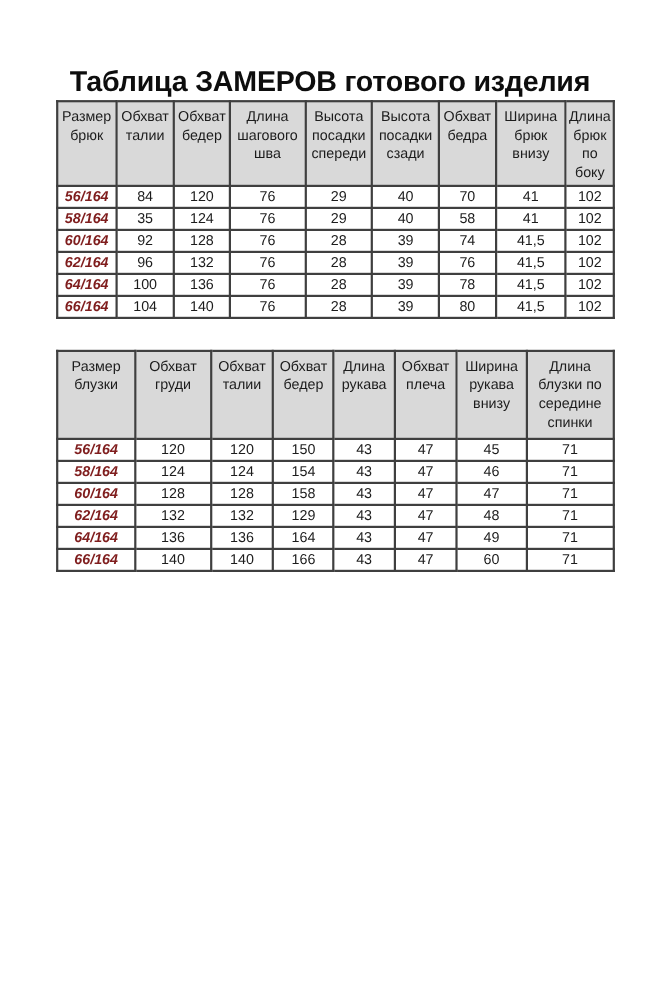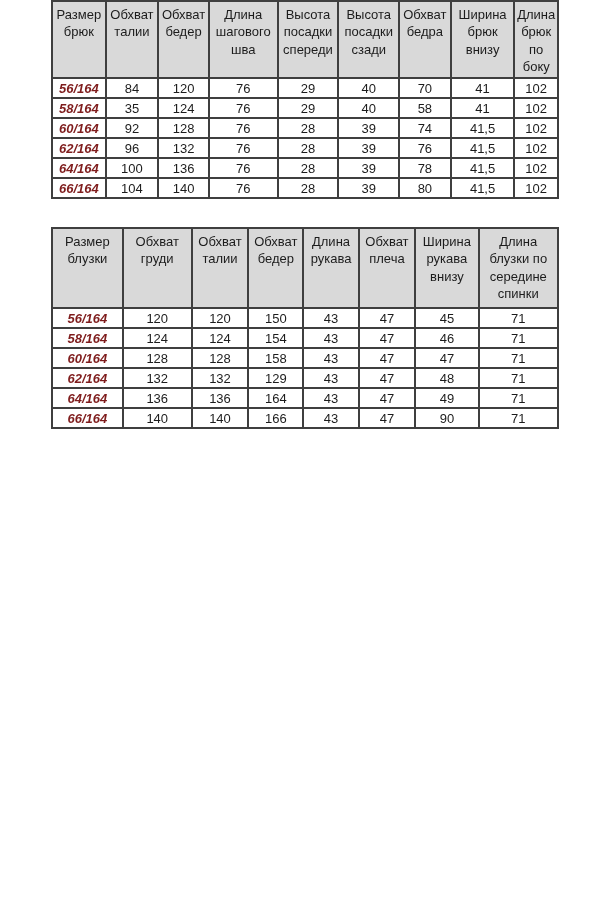--- a/index.html
+++ b/index.html
@@ -58,20 +58,21 @@
     padding: 1px 2px;
     background: #ffffff;
     vertical-align: middle;
   }
   td.size-cell { font-weight: 700; color: #7f1d1d; font-style: italic; }
 </style>
 </head>
 <body>
 
 <div class="page">
+  <h1 class="doc-title">Таблица ЗАМЕРОВ готового изделия</h1>
 
   <table class="meas-table t1">
       <colgroup>
         <col style="width: 10.6%;">
         <col style="width: 10.4%;">
         <col style="width: 10%;">
         <col style="width: 13.6%;">
         <col style="width: 12%;">
         <col style="width: 12%;">
         <col style="width: 10.2%;">
@@ -235,18 +236,18 @@
           <td>49</td>
           <td>71</td>
         </tr>
         <tr>
           <td class="size-cell">66/164</td>
           <td>140</td>
           <td>140</td>
           <td>166</td>
           <td>43</td>
           <td>47</td>
-          <td>90</td>
+          <td>60</td>
           <td>71</td>
         </tr>
       </tbody>
     </table>
 </div>
 
 </body></html>

